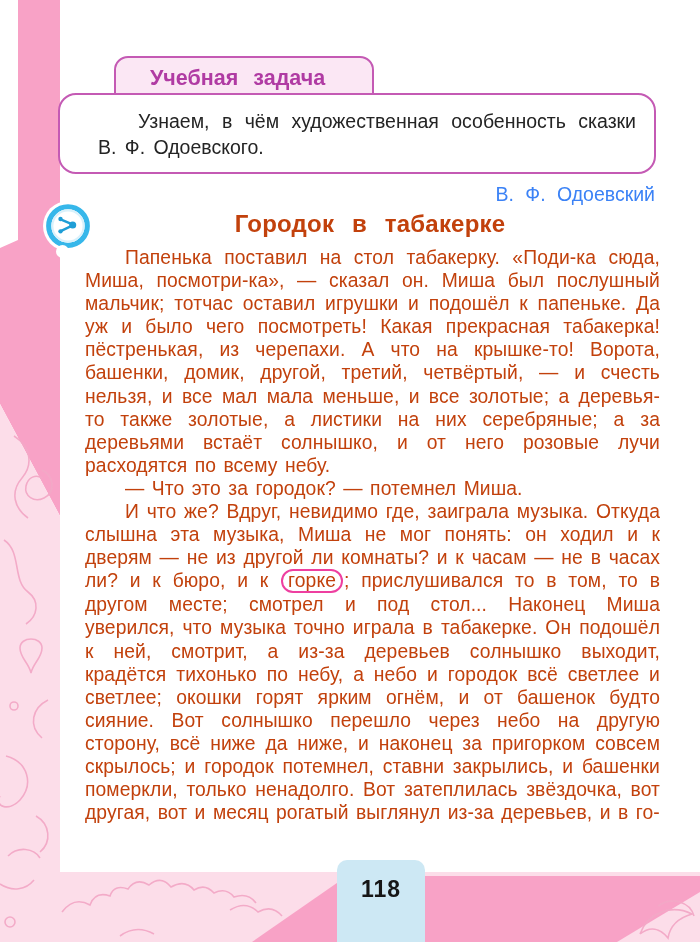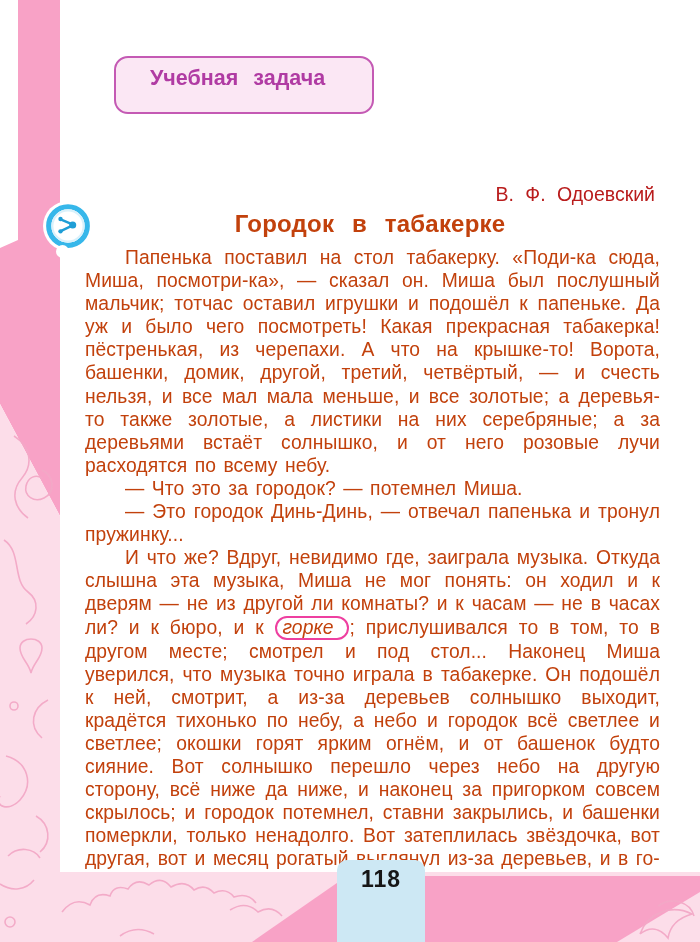--- a/index.html
+++ b/index.html
@@ -28,21 +28,21 @@
     position:absolute; left:0; top:872px; width:700px; height:70px;
     background:#f8a2c6;
     clip-path:polygon(347px 4px, 700px 4px, 700px 20px, 617px 70px, 252px 70px);
   }
   svg.deco { position:absolute; left:0; top:0; width:700px; height:942px; pointer-events:none; }
 
   
   .pagenum {
     position:absolute; left:337px; top:860px; width:88px; height:82px;
     background:#cde8f4; border-radius:10px 10px 0 0;
-    text-align:center; padding-top:6px;
+    text-align:center; padding-top:16px;
     font-size:23px; font-weight:bold; color:#161616; letter-spacing:1px;
   }
 
   
   .task-tab {
     position:absolute; left:114px; top:56px; width:260px; height:58px;
     background:#fbe7f4; border:2.5px solid #c45ab4; border-radius:14px;
   }
   .task-tab .lbl {
     display:block; margin:8px 0 12px 34px;
@@ -54,21 +54,21 @@
   }
   .task-box .txt {
     margin:13px 18px 0 38px;
     font-size:19.5px; line-height:26px; color:#242424;
     text-align:justify; text-indent:40px; word-spacing:3px;
   }
 
   
   .author {
     position:absolute; left:85px; top:183px; width:570px;
-    text-align:right; font-size:19.5px; color:#b91c1c; word-spacing:6px;
+    text-align:right; font-size:19.5px; color:#3b82f6; word-spacing:6px;
   }
   .title {
     position:absolute; left:85px; top:210px; width:570px;
     text-align:center; font-size:24px; font-weight:bold;
     color:#c2410c; word-spacing:11px; letter-spacing:0.2px;
   }
 
   
   .listen { position:absolute; left:43px; top:201px; width:50px; height:50px; }
   .listen svg { width:50px; height:50px; display:block; }
@@ -80,21 +80,21 @@
   
   .story {
     position:absolute; left:85px; top:246px; width:575px;
     font-size:19.3px; line-height:23.1px; color:#c2410c;
     text-align:justify; word-spacing:2px; letter-spacing:0.1px;
   }
   .story p { margin:0; text-indent:40px; hyphens:auto; -webkit-hyphens:auto; }
   .circled {
     display:inline-block; line-height:19px;
     border:2px solid #ee3fa0; border-radius:12px;
-    padding:0 13px 1px 5px; margin:0 1px; text-indent:0;font-style:italic;
+    padding:0 5px 1px 5px; margin:0 1px; text-indent:0;
   }
 </style>
 </head>
 <body>
 
 <div class="page">
 
   <div class="strip-dark"></div>
   <div class="light-left"></div>
   <div class="light-bottom"></div>
@@ -117,39 +117,41 @@
       <circle cx="10" cy="922" r="5"></circle>
       <path d="M120 936 q 16 -12 34 -2"></path>
       <path d="M640 934 c 8 -22 32 -30 52 -20 c -14 4 -22 12 -24 24 c -8 -10 -18 -12 -28 -4"></path>
       <path d="M658 906 c 14 -10 32 -4 36 10"></path>
     </g>
   </svg>
 
   <div class="task-tab">
     <span class="lbl">Учебная задача</span>
   </div>
+  <div class="task-box">
+    <div class="txt">Узнаем, в чём художественная особенность сказки В. Ф. Одоевского.</div>
+  </div>
 
   <div class="author">В. Ф. Одоевский</div>
   <div class="title">Городок в табакерке</div>
 
   <div class="listen">
     <svg viewBox="0 0 48 48">
       <circle cx="24" cy="24" r="24" fill="#ffffff"></circle>
       <circle cx="24" cy="24" r="18.5" fill="#ffffff" stroke="#36b7ea" stroke-width="5"></circle>
       <circle cx="24" cy="24" r="15" fill="none" stroke="#d9f1fb" stroke-width="2"></circle>
       <circle cx="28.5" cy="23" r="3.4" fill="#1f9ed6"></circle>
       <path d="M26 21.5 L17.5 17.8 M26 24.5 L17.5 28.6" stroke="#1f9ed6" stroke-width="2.4" stroke-linecap="round"></path>
       <circle cx="16.8" cy="17.3" r="2.1" fill="#1f9ed6"></circle>
       <circle cx="16.8" cy="29.1" r="2.1" fill="#1f9ed6"></circle>
     </svg>
   </div>
   <div class="listen-tail"></div>
 
   <div class="story">
     <p>Папенька поставил на стол табакерку. «Поди-ка сюда, Миша, посмотри-ка», — сказал он. Миша был послушный мальчик; тотчас оставил игрушки и подошёл к папеньке. Да уж и было чего посмотреть! Какая прекрасная табакерка! пёстренькая, из черепахи. А что на крышке-то! Ворота, башенки, домик, другой, третий, четвёртый, — и счесть нельзя, и все мал мала меньше, и все золотые; а деревья-то также золотые, а листики на них серебряные; а за деревьями встаёт солнышко, и от него розовые лучи расходятся по всему небу.</p>
     <p>— Что это за городок? — потемнел Миша.</p>
-    <p>— Это городок Динь-Динь, — отвечал папенька и тронул пружинку...</p>
     <p><span>И что же? Вдруг, невидимо где, заиграла музыка. Откуда слышна эта музыка, Миша не мог понять: он ходил и к дверям — не из другой ли комнаты? и к часам — не в часах ли? и к бюро, и к </span><span class="circled">горке</span><span>; прислушивался то в том, то в другом месте; смотрел и под стол... Наконец Миша уверился, что музыка точно играла в табакерке. Он подошёл к ней, смотрит, а из-за деревьев солнышко выходит, крадётся тихонько по небу, а небо и городок всё светлее и светлее; окошки горят ярким огнём, и от башенок будто сияние. Вот солнышко перешло через небо на другую сторону, всё ниже да ниже, и наконец за пригорком совсем скрылось; и городок потемнел, ставни закрылись, и башенки померкли, только ненадолго. Вот затеплилась звёздочка, вот другая, вот и месяц рогатый выглянул из-за деревьев, и в го-</span></p>
   </div>
 
   <div class="pagenum">118</div>
 
 </div>
 
 </body></html>

